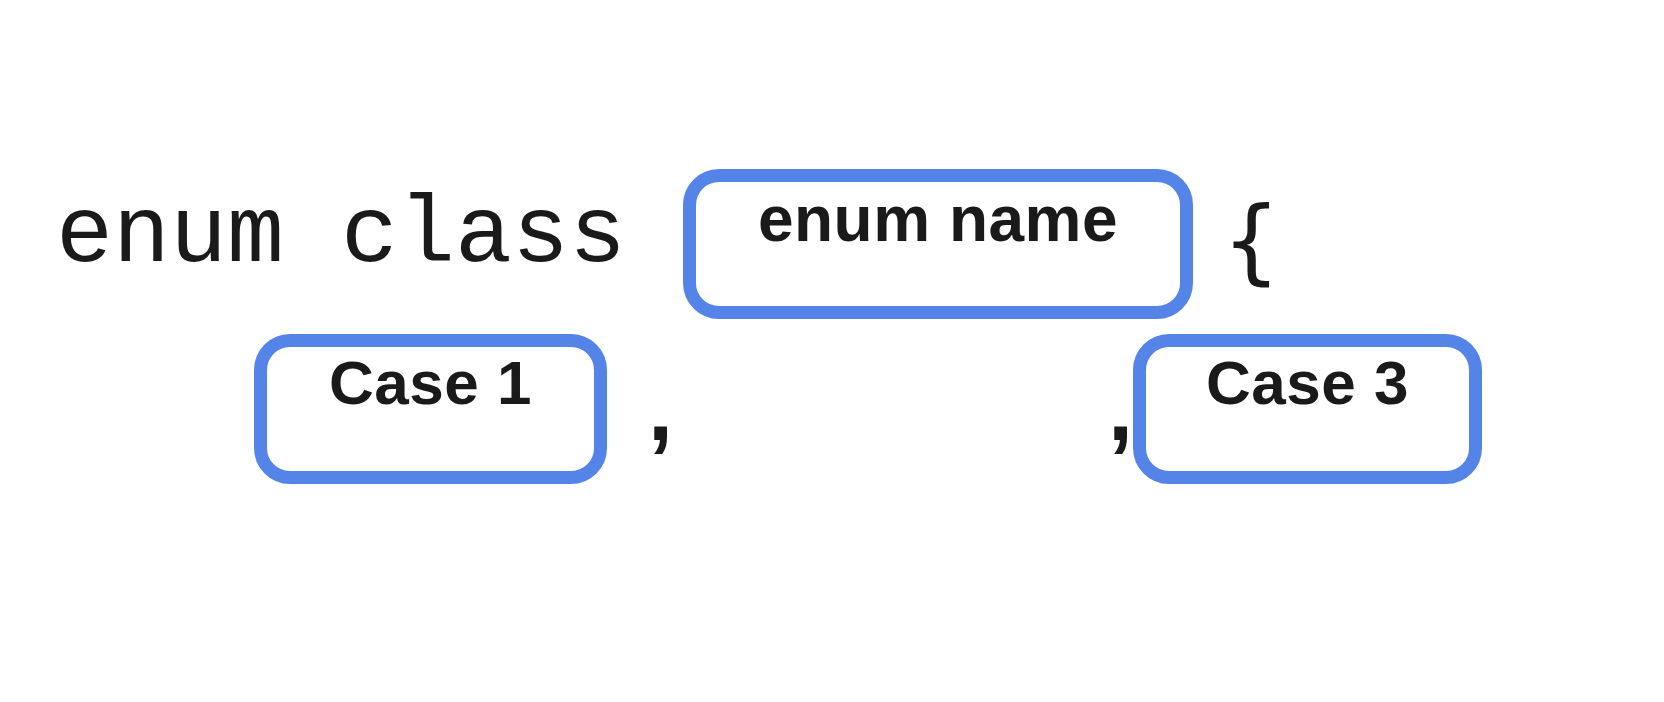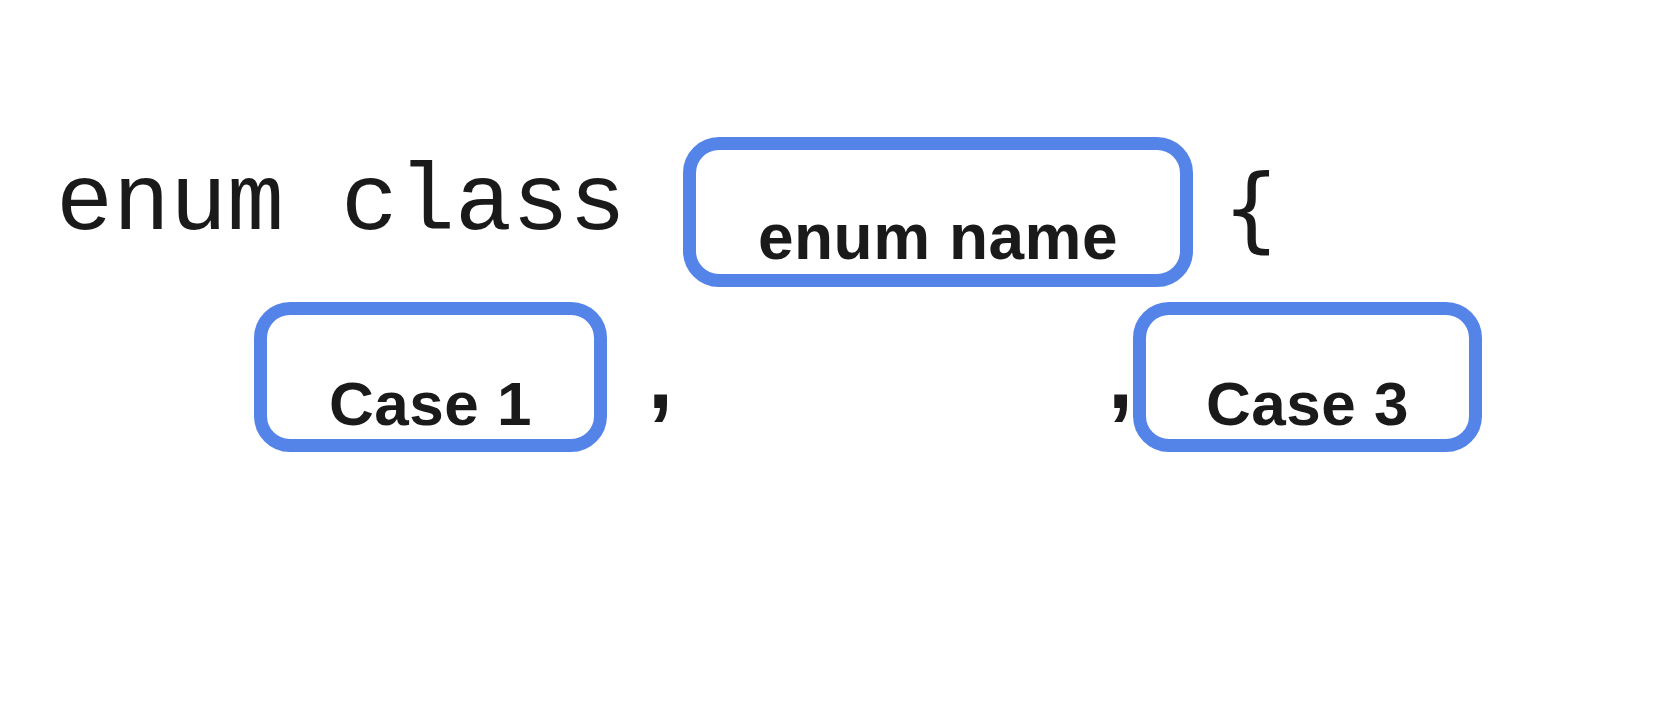--- a/index.html
+++ b/index.html
@@ -9,20 +9,21 @@
   }
   * { margin: 0; padding: 0; }
   html, body { background: var(--bg); }
   .canvas {
     position: relative;
     width: 1664px;
     height: 514px;
     background: var(--bg);
     overflow: hidden;
     font-family: "Liberation Sans", sans-serif;
+    margin-top: 32px;
   }
   .code {
     position: absolute;
     font-family: "Liberation Mono", monospace;
     color: var(--text);
     white-space: pre;
   }
   .kw-enum-class {
     left: 56px;
     top: 157px;
@@ -39,21 +40,21 @@
   }
   .brace-open  { left: 1222px; top: 164px; }
   .brace-close { left: 70px;   top: 550px; }
   .chip {
     position: absolute;
     box-sizing: border-box;
     border: 13px solid var(--accent);
     border-radius: 36px;
     background: var(--bg);
     display: flex;
-    align-items: flex-end;
+    align-items: flex-start;
     justify-content: center;
   }
   .chip-enum-name { left: 683px;  top: 137px; width: 510px; height: 150px; }
   .chip-case-1    { left: 254px;  top: 302px; width: 353px; height: 150px; }
   .chip-case-2    { left: 732px;  top: 302px; width: 350px; height: 150px; }
   .chip-case-3    { left: 1133px; top: 302px; width: 349px; height: 150px; }
   .chip-label {
     font-family: "Liberation Sans", sans-serif;
     font-weight: 700;
     color: var(--text);

